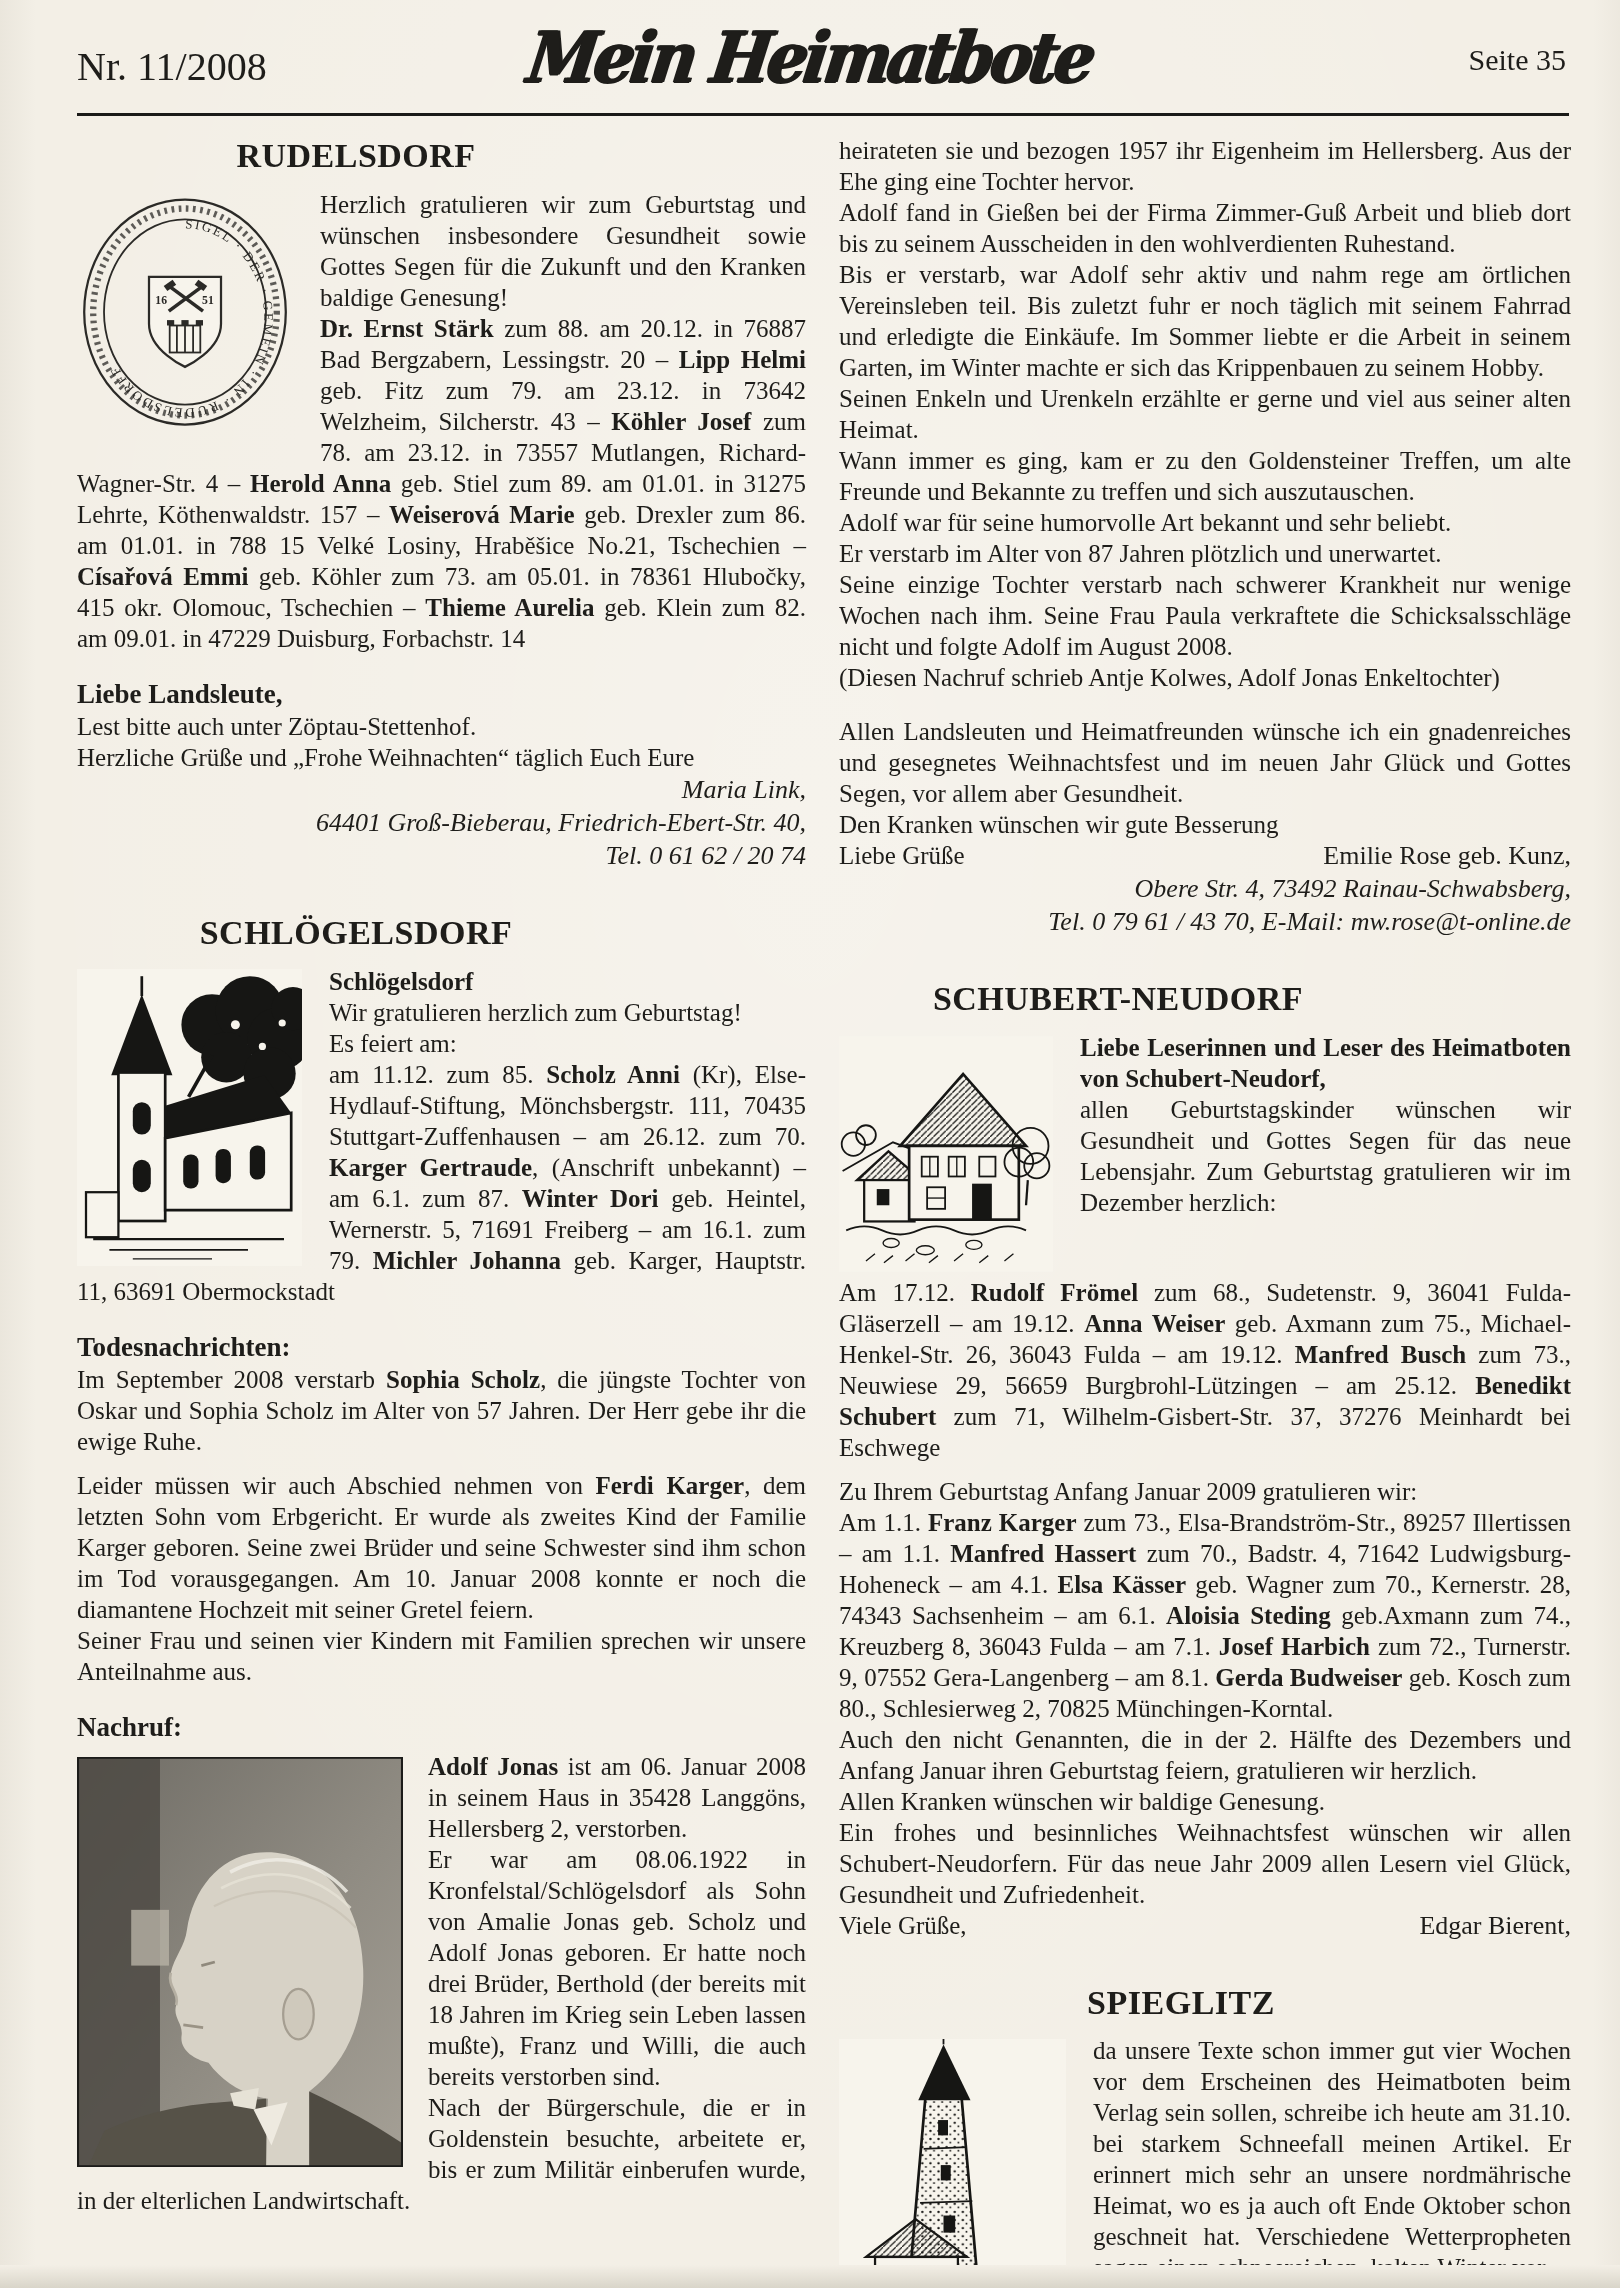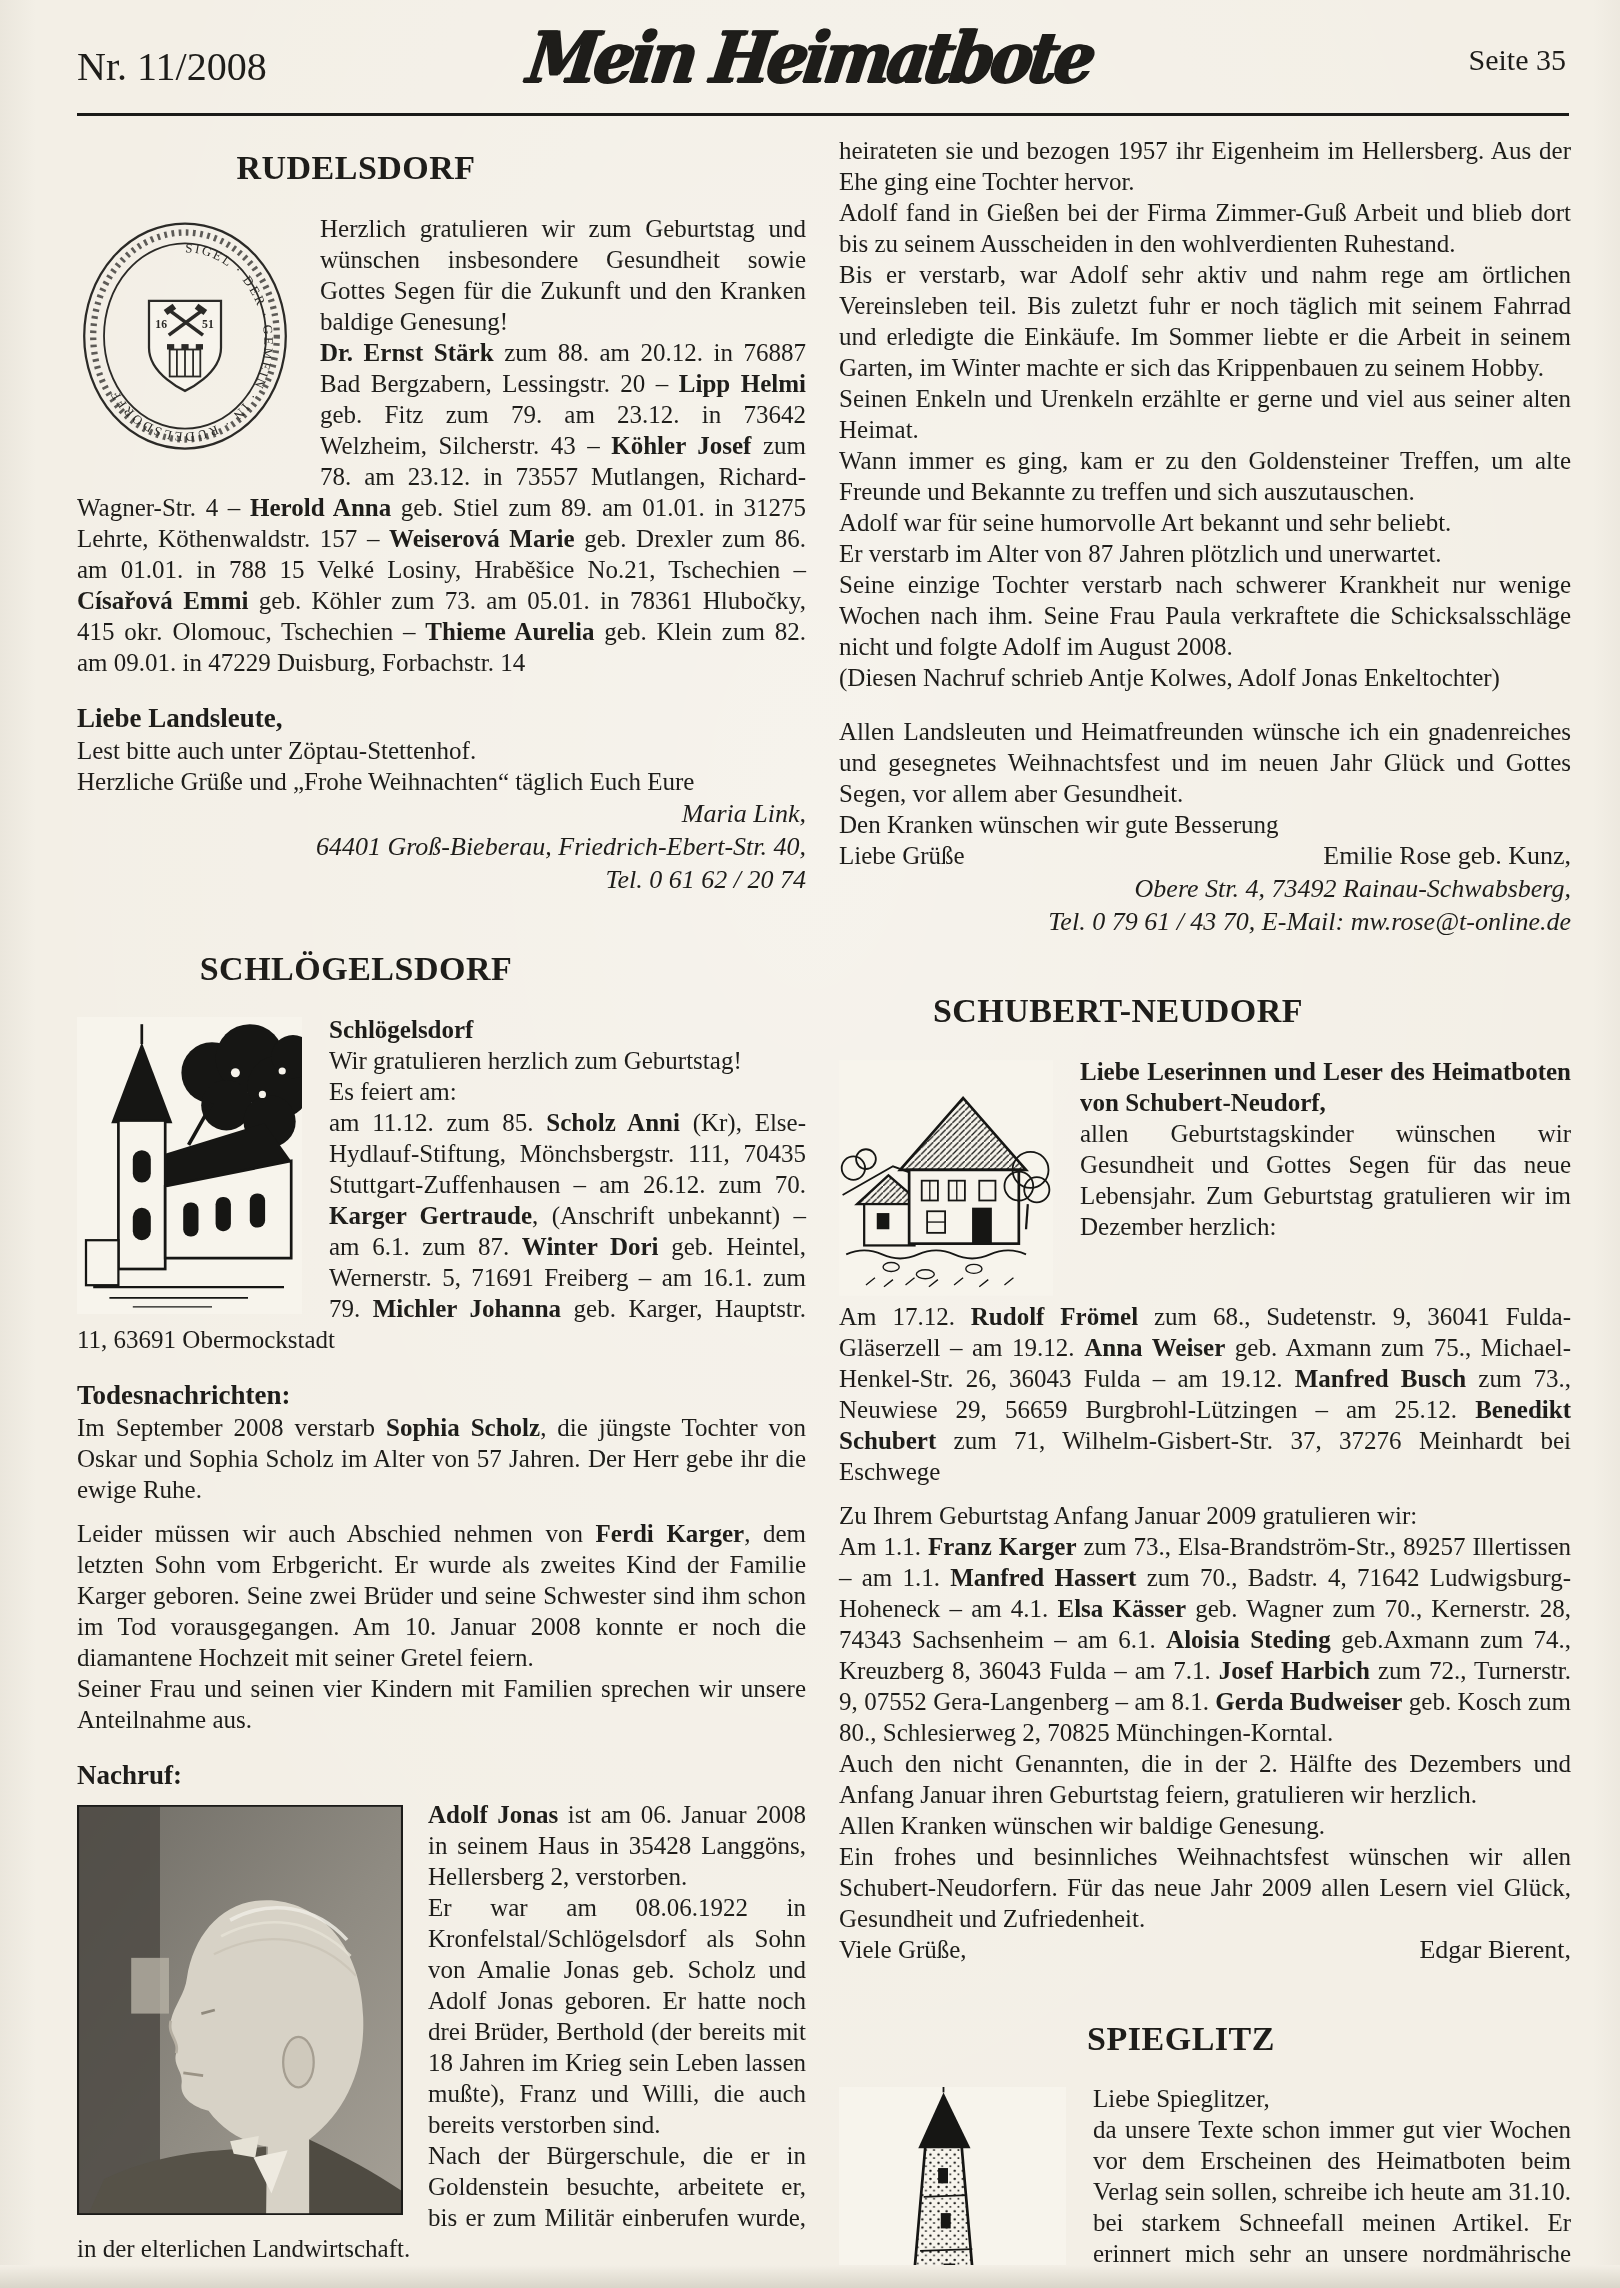--- a/index.html
+++ b/index.html
@@ -28,21 +28,21 @@
   .hdr-rule{position:absolute;left:77px;top:113px;width:1492px;height:2.7px;background:#1a1a18;}
 
   
   .col{position:absolute;top:135px;}
   .col-left{left:77px;width:729px;}
   .col-right{left:839px;width:732px;}
 
   p,.p{margin:0;font-size:25px;line-height:31px;text-align:justify;}
   .nojust{text-align:left;}
   .b{font-weight:bold;margin-top:7px;}
-  h2{margin:12px;font-size:34px;line-height:41px;font-weight:bold;letter-spacing:0.5px;text-align:center;}
+  h2{margin:0;font-size:34px;line-height:41px;font-weight:bold;letter-spacing:0.5px;text-align:center;}
   h3{margin:0;font-size:27px;line-height:34px;font-weight:bold;text-align:left;}
   .h-wrap{width:558px;}
   .h-wrap-wide{width:684px;}
 
   .sig-line{font-style:italic;text-align:right;font-size:26px;line-height:33px;}
   .greet-row{display:flex;justify-content:space-between;align-items:baseline;font-size:25px;line-height:32px;}
   .greet-row .right{font-size:26px;}
 
   .gap-s{height:12.6px;}
   .gap-m{height:23.4px;}
@@ -312,19 +312,18 @@
       <rect x="113" y="140" width="11" height="17" fill="#161614"></rect>
       <rect x="116" y="196" width="13" height="19" fill="#161614"></rect>
       <polygon points="30,242 85,200 142,242" fill="url(#hatch2)" stroke="#161614" stroke-width="2.5"></polygon>
       <rect x="40" y="242" width="92" height="42" fill="#f7f4ec" stroke="#161614" stroke-width="2.5"></rect>
       <rect x="54" y="252" width="15" height="15" fill="#161614"></rect>
       <rect x="86" y="252" width="15" height="15" fill="#161614"></rect>
       <line x1="10" y1="288" x2="232" y2="288" stroke="#161614" stroke-width="2.5"></line>
       <line x1="34" y1="300" x2="190" y2="300" stroke="#161614" stroke-width="1.8" stroke-dasharray="14 8"></line>
       <ellipse cx="200" cy="278" rx="12" ry="6" fill="none" stroke="#161614" stroke-width="1.5"></ellipse>
     </svg>
-    <p class="nojust">Liebe Spieglitzer,</p>
     <p>da unsere Texte schon immer gut vier Wochen vor dem Erscheinen des Heimatboten beim Verlag sein sollen, schreibe ich heute am 31.10. bei starkem Schneefall meinen Artikel. Er erinnert mich sehr an unsere nordmährische Heimat, wo es ja auch oft Ende Oktober schon geschneit hat. Verschiedene Wetterpropheten sagen einen schneereichen, kalten Winter vor-</p>
   </div>
 </div>
 
 <div class="footer-strip"></div>
 
 
 </body></html>

